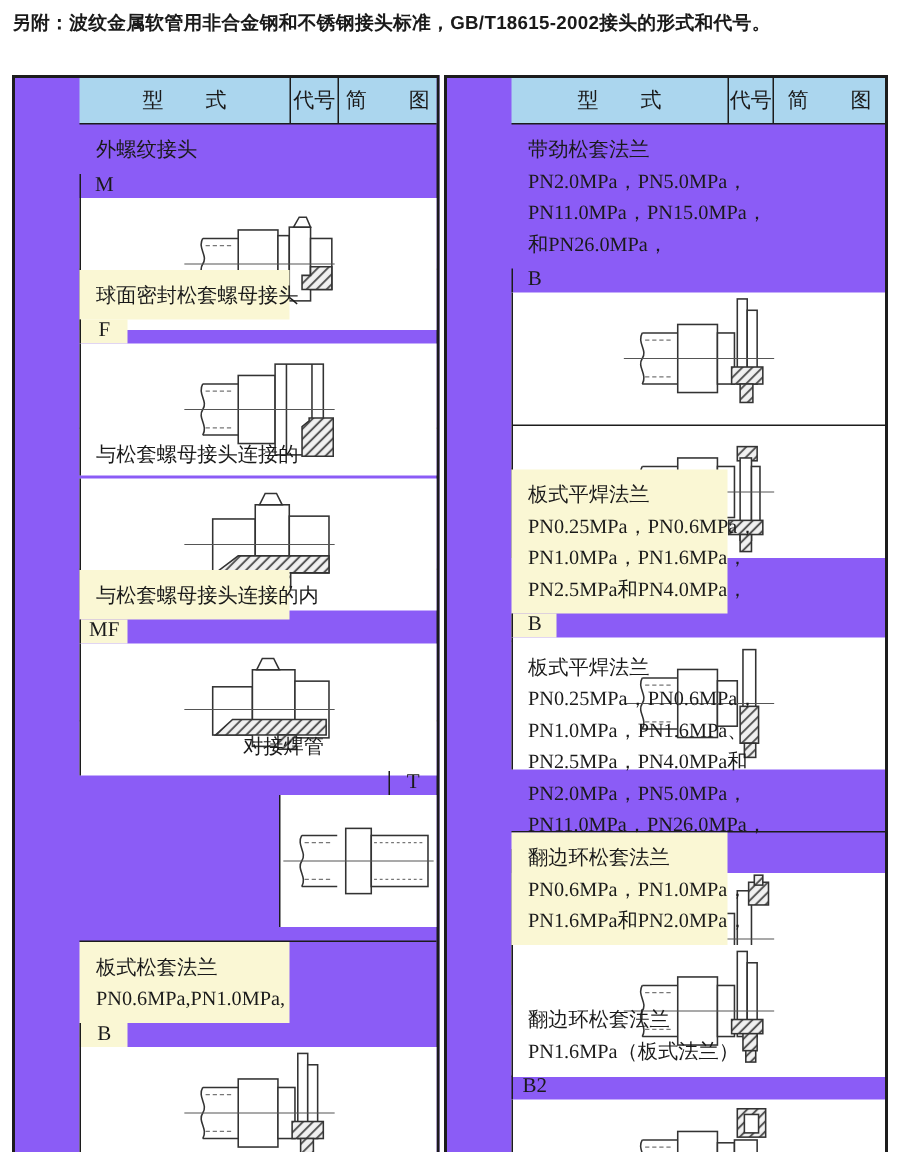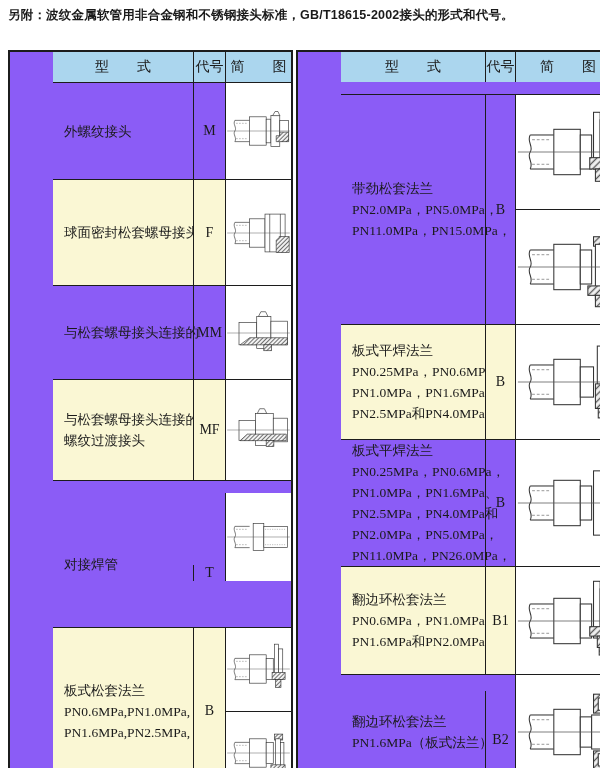--- a/index.html
+++ b/index.html
@@ -16,21 +16,21 @@
   .title{
     font-family:"Liberation Sans", sans-serif;font-weight:bold;
     font-size:12.5px;line-height:17px;padding:7px 8px 0 8px;margin-bottom:26px;
     letter-spacing:0.2px;
   }
   .tables{display:flex;gap:3px;margin:0 8px;align-items:flex-start;}
   .tbl{border:2px solid var(--bd);background:#8b5cf6;box-sizing:border-box;padding-left:43px;}
   .tbl-left{width:285px;}
   .tbl-right{flex:1;}
   .hrow{display:flex;height:30px;background:var(--hdr);box-sizing:border-box;}
-  .row{display:flex;border-top:1.5px solid var(--bd);box-sizing:border-box;}
+  .row{display:flex;border-top:1.5px solid var(--bd);box-sizing:border-box;flex-direction:column;}
   .cell{box-sizing:border-box;}
   .c-type{
     display:flex;flex-direction:column;justify-content:center;
     padding:6px 4px 6px 11px;font-size:13.5px;line-height:21px;
   }
   .c-code{
     border-left:1.5px solid var(--bd);
     display:flex;align-items:center;justify-content:center;
     font-size:14px;
   }
@@ -117,21 +117,20 @@
               <polygon points="90,52 107,52 107,79 85,79 85,58 90,54" fill="url(#h1)" stroke="#333333" stroke-width="1.1"></polygon>
               <line x1="2" y1="46" x2="108" y2="46" stroke="#555" stroke-width="0.8"></line>
             </svg>
           </div>
         </div>
       </div>
       <div class="row" style="height: 94px;">
         <div class="cell c-type" style="width: 140px;">
           <div class="type-line">与松套螺母接头连接的</div>
         </div>
-        <div class="cell c-code" style="width: 32px;">MM</div>
         <div class="cell c-diag">
           <div class="diag-half">
             <svg width="104" height="88" viewBox="0 0 110 92" xmlns="http://www.w3.org/2000/svg">
               <defs>
                 <pattern id="h2" patternUnits="userSpaceOnUse" width="5" height="5" patternTransform="rotate(45)">
                   <rect width="5" height="5" fill="#f1f1f1"></rect>
                   <line x1="2.5" y1="0" x2="2.5" y2="5" stroke="#555" stroke-width="1.4"></line>
                 </pattern>
               </defs>
               <rect x="22" y="28" width="30" height="38" fill="#fff" stroke="#333333" stroke-width="1.1"></rect>
@@ -141,21 +140,20 @@
               <polygon points="24,66 104,66 104,54 40,54" fill="url(#h2)" stroke="#333333" stroke-width="1.1"></polygon>
               <rect x="64" y="66" width="13" height="10" fill="url(#h2)" stroke="#333333" stroke-width="1.1"></rect>
               <line x1="2" y1="46" x2="108" y2="46" stroke="#555" stroke-width="0.8"></line>
             </svg>
           </div>
         </div>
       </div>
       <div class="row" style="height: 101px;">
         <div class="cell c-type hl" style="width: 140px;">
           <div class="type-line">与松套螺母接头连接的内</div>
-          <div class="type-line">螺纹过渡接头</div>
         </div>
         <div class="cell c-code hl" style="width: 32px; text-align: right;">MF</div>
         <div class="cell c-diag">
           <div class="diag-half">
             <svg width="104" height="88" viewBox="0 0 110 92" xmlns="http://www.w3.org/2000/svg">
               <defs>
                 <pattern id="h3" patternUnits="userSpaceOnUse" width="5" height="5" patternTransform="rotate(45)">
                   <rect width="5" height="5" fill="#f1f1f1"></rect>
                   <line x1="2.5" y1="0" x2="2.5" y2="5" stroke="#555" stroke-width="1.4"></line>
                 </pattern>
@@ -196,21 +194,20 @@
               <line x1="66" y1="59" x2="102" y2="59" stroke="#777" stroke-width="0.8" stroke-dasharray="2 2"></line>
               <line x1="2" y1="46" x2="108" y2="46" stroke="#555" stroke-width="0.8"></line>
             </svg>
           </div>
         </div>
       </div>
       <div class="row" style="height: 167px; margin-top: 46px;">
         <div class="cell c-type hl" style="width: 140px;">
           <div class="type-line">板式松套法兰</div>
           <div class="type-line">PN0.6MPa,PN1.0MPa,</div>
-          <div class="type-line">PN1.6MPa,PN2.5MPa,</div>
         </div>
         <div class="cell c-code hl" style="width: 32px;">B</div>
         <div class="cell c-diag">
           <div class="diag-half">
             <svg width="104" height="88" viewBox="0 0 110 92" xmlns="http://www.w3.org/2000/svg">
               <defs>
                 <pattern id="h5" patternUnits="userSpaceOnUse" width="5" height="5" patternTransform="rotate(45)">
                   <rect width="5" height="5" fill="#f1f1f1"></rect>
                   <line x1="2.5" y1="0" x2="2.5" y2="5" stroke="#555" stroke-width="1.4"></line>
                 </pattern>
@@ -254,25 +251,26 @@
           </div>
         </div>
       </div>
     </div>
     <div class="tbl tbl-right">
       <div class="hrow">
         <div class="hc" style="width: 144px;">型　　式</div>
         <div class="hc" style="width: 30px;">代号</div>
         <div class="hc" style="flex: 1 1 0%;">简　　图</div>
       </div>
-      <div class="row" style="height: 230px; margin-top: 12px;">
+      <div class="row" style="height: 230px;">
         <div class="cell c-type" style="width: 144px;">
           <div class="type-line">带劲松套法兰</div>
           <div class="type-line">PN2.0MPa，PN5.0MPa，</div>
           <div class="type-line">PN11.0MPa，PN15.0MPa，</div>
+          <div class="type-line">和PN26.0MPa，</div>
         </div>
         <div class="cell c-code" style="width: 30px;">B</div>
         <div class="cell c-diag">
           <div class="diag-half">
             <svg width="104" height="88" viewBox="0 0 110 92" xmlns="http://www.w3.org/2000/svg">
               <defs>
                 <pattern id="h7" patternUnits="userSpaceOnUse" width="5" height="5" patternTransform="rotate(45)">
                   <rect width="5" height="5" fill="#f1f1f1"></rect>
                   <line x1="2.5" y1="0" x2="2.5" y2="5" stroke="#555" stroke-width="1.4"></line>
                 </pattern>
@@ -383,21 +381,20 @@
             </svg>
           </div>
         </div>
       </div>
       <div class="row" style="height: 108px;">
         <div class="cell c-type hl" style="width: 144px;">
           <div class="type-line">翻边环松套法兰</div>
           <div class="type-line">PN0.6MPa，PN1.0MPa，</div>
           <div class="type-line">PN1.6MPa和PN2.0MPa，</div>
         </div>
-        <div class="cell c-code hl" style="width: 30px;">B1</div>
         <div class="cell c-diag">
           <div class="diag-half">
             <svg width="104" height="88" viewBox="0 0 110 92" xmlns="http://www.w3.org/2000/svg">
               <defs>
                 <pattern id="h11" patternUnits="userSpaceOnUse" width="5" height="5" patternTransform="rotate(45)">
                   <rect width="5" height="5" fill="#f1f1f1"></rect>
                   <line x1="2.5" y1="0" x2="2.5" y2="5" stroke="#555" stroke-width="1.4"></line>
                 </pattern>
               </defs>
               <path d="M15,28 C11,35 19,40 15,46 C11,52 19,57 15,64" fill="none" stroke="#333333" stroke-width="1.1"></path>
@@ -415,21 +412,21 @@
               <line x1="2" y1="46" x2="108" y2="46" stroke="#555" stroke-width="0.8"></line>
             </svg>
           </div>
         </div>
       </div>
       <div class="row" style="height: 115px;">
         <div class="cell c-type" style="width: 144px;">
           <div class="type-line">翻边环松套法兰</div>
           <div class="type-line">PN1.6MPa（板式法兰）</div>
         </div>
-        <div class="cell c-code" style="width: 30px; margin-top: 16px;">B2</div>
+        <div class="cell c-code" style="width: 30px;">B2</div>
         <div class="cell c-diag">
           <div class="diag-half">
             <svg width="104" height="88" viewBox="0 0 110 92" xmlns="http://www.w3.org/2000/svg">
               <defs>
                 <pattern id="h12" patternUnits="userSpaceOnUse" width="5" height="5" patternTransform="rotate(45)">
                   <rect width="5" height="5" fill="#f1f1f1"></rect>
                   <line x1="2.5" y1="0" x2="2.5" y2="5" stroke="#555" stroke-width="1.4"></line>
                 </pattern>
               </defs>
               <path d="M15,28 C11,35 19,40 15,46 C11,52 19,57 15,64" fill="none" stroke="#333333" stroke-width="1.1"></path>

